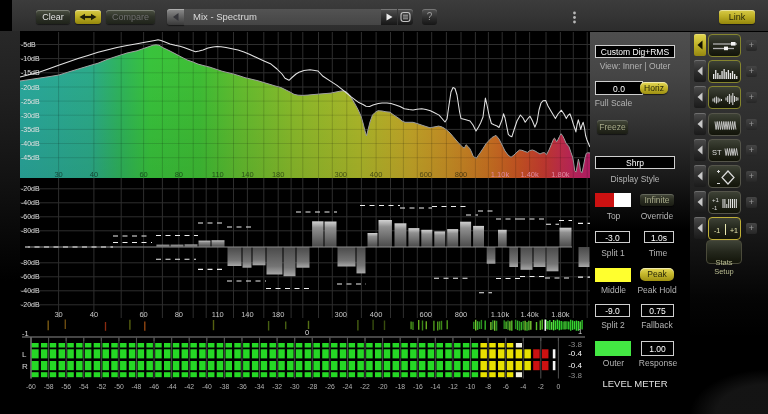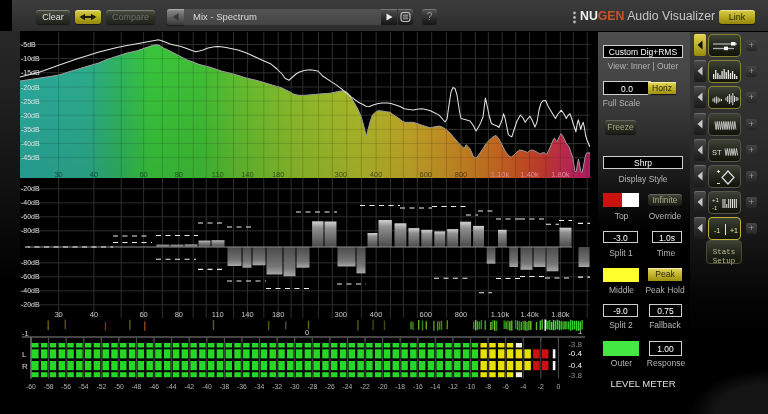--- a/index.html
+++ b/index.html
@@ -10,47 +10,47 @@
   box-shadow:inset 0 1px 0 rgba(255,255,255,0.28), 0 1px 1px rgba(0,0,0,0.5); }
 .yl { background:linear-gradient(180deg,#d8cc48 0,#beb026 45%,#93860c 100%);
   box-shadow:inset 0 1px 0 rgba(255,255,255,0.45), 0 1px 1px rgba(0,0,0,0.5); }
 .gr { background:linear-gradient(180deg,#8e8e8e 0,#5c5c5c 55%,#3a3a3a 100%);
   box-shadow:inset 0 1px 0 rgba(255,255,255,0.3), 0 1px 1px rgba(0,0,0,0.5); }
 .dkb { background:linear-gradient(180deg,#525252 0,#2a2a2a 60%,#161616 100%);
   box-shadow:inset 0 1px 0 rgba(255,255,255,0.22); }
 #leftedge { position:absolute; left:0; top:31px; width:20px; height:383px;
   background:linear-gradient(180deg,#282828 0,#1f1f1f 70px,#121212 150px,#000 250px); }
 #cpanel { position:absolute; left:590px; top:32px; width:100px; height:382px;
-  background:linear-gradient(180deg,#4e4e4e 0,#464646 40px,#383838 80px,#242424 122px,#0e0e0e 168px,#000 198px);margin-left:8px; }
+  background:linear-gradient(180deg,#4e4e4e 0,#464646 40px,#383838 80px,#242424 122px,#0e0e0e 168px,#000 198px); }
 #icol { position:absolute; left:690px; top:32px; width:78px; height:382px;
   background:linear-gradient(180deg,#3b3b3b 0,#333 60px,#2a2a2a 120px,#191919 195px,#050505 265px,#000 305px); }
 .vbox { position:absolute; background:#000; border:1px solid #cfcfcf; color:#fff;
   text-align:center; }
 .lbl { position:absolute; transform:translateX(-50%); white-space:nowrap; color:#b4b4b4; }
 .ybtn { position:absolute; background:linear-gradient(180deg,#e6da58 0,#c6b82e 45%,#9e9012 100%);
-  border-radius:0; text-align:center; color:#26260a;
+  border-radius:5px; text-align:center; color:#26260a;
   box-shadow:inset 0 1px 0 rgba(255,255,255,0.5), 0 1px 1px rgba(0,0,0,0.6); }
 .dbtn { position:absolute; background:linear-gradient(180deg,#45493a 0,#2b2e22 50%,#1b1d14 100%);
   border-radius:3px; text-align:center; color:#a8ab8a;
   box-shadow:inset 0 1px 0 rgba(255,255,255,0.18), 0 1px 1px rgba(0,0,0,0.6); }
 .arr { position:absolute; left:4px; width:12px; height:22px; border-radius:2px;
   background:linear-gradient(180deg,#4c4c4c 0,#2e2e2e 50%,#1a1a1a 100%);
   box-shadow:inset 0 1px 0 rgba(255,255,255,0.2); }
 .arr.yarr { background:linear-gradient(180deg,#e2d650 0,#c0b228 50%,#968810 100%); }
 .ibtn { position:absolute; left:18px; width:33px; height:23px; border-radius:4px;
   background:linear-gradient(180deg,#3e4236 0,#24271c 50%,#121409 100%); }
 .b-olive { border:1px solid #85852e; }
 .b-gray { border:1px solid #55554a;text-align:right; }
 .b-yellow { border:1px solid #c0b038; }
 .plus { position:absolute; left:56px; width:11px; height:11px; border-radius:2px;
   background:linear-gradient(180deg,#454545 0,#262626 100%); color:#999;
   font-size:9px; line-height:10px; text-align:center; }
 .stats { position:absolute; left:16px; top:208px; width:36px; height:24px; border-radius:4px;
   background:linear-gradient(180deg,#3e4236 0,#24271c 50%,#121409 100%); border:1px solid #4a4a3a;
-  color:#b8bb90; font-size:7.5px; line-height:9px; text-align:center; padding-top:7px;font-family:Liberation Mono, monospace; }
+  color:#b8bb90; font-size:7.5px; line-height:9px; text-align:center; padding-top:17px; }
 .mval { position:absolute; width:32px; text-align:right; font-size:8px; }
 </style></head>
 <body>
 <div id="toolbar">
   <div class="tb dk" style="left:24px;top:10px;width:34px;height:14px;color:#e2e2e2;font-size:9px;line-height:14px">Clear</div>
   <div class="tb yl" style="left:63px;top:10px;width:26px;height:14px">
     <svg width="26" height="14">
         <path d="M4.5 7 L10 3.8V10.2Z M21.5 7 L16 3.8V10.2Z" fill="#1e1e08"></path>
     <path d="M9 7H17" stroke="#1e1e08" stroke-width="2.2"></path>
       </svg></div>
@@ -71,21 +71,20 @@
         <rect x="3" y="3.5" width="9" height="9" rx="2.5" fill="none" stroke="#c4c4c4" stroke-width="1.1"></rect>
     <path d="M5 6.2H10M5 8H10M5 9.8H10" stroke="#c4c4c4" stroke-width="0.8"></path>
       </svg></div>
   <div class="tb dkb" style="left:410px;top:9px;width:15px;height:16px;color:#9a9a9a;font-size:10px;line-height:16px">?</div>
   <div style="position:absolute;left:561px;top:10px;width:3px;height:13px">
     <svg width="3" height="13">
         <circle cx="1.5" cy="2" r="1.4" fill="#b8b8b8"></circle>
     <circle cx="1.5" cy="6.5" r="1.4" fill="#b8b8b8"></circle>
         <circle cx="1.5" cy="11" r="1.4" fill="#b8b8b8"></circle>
       </svg></div>
-  <div style="position:absolute;left:568px;top:8.5px;font-size:12.3px;font-weight:bold;color:#f0f0f0;white-space:nowrap">NU<span style="color:#c4542c">GEN</span><span style="font-weight:normal;color:#c6c6c6"> Audio Visualizer</span></div>
   <div class="tb yl" style="left:707px;top:10px;width:36px;height:14px;color:#26260a;font-size:9px;line-height:14px">Link</div>
 </div>
 <svg id="main" style="position:absolute;left:20px;top:32px" width="570" height="382" font-family="Liberation Sans, sans-serif">
 <rect x="0" y="0" width="570" height="382" fill="#000"></rect>
 <path d="M38.6 0V286 M73.9 0V286 M101.2 0V286 M123.6 0V286 M142.4 0V286 M158.8 0V286 M173.2 0V286 M186.2 0V286 M197.8 0V286 M213.5 0V286 M227.4 0V286 M243.8 0V286 M258.2 0V286 M271.1 0V286 M282.8 0V286 M298.5 0V286 M312.3 0V286 M326.8 0V286 M341.4 0V286 M356.1 0V286 M370.5 0V286 M383.4 0V286 M397.3 0V286 M411.7 0V286 M426.4 0V286 M441.0 0V286 M455.4 0V286 M468.4 0V286 M482.2 0V286 M495.7 0V286 M509.6 0V286 M526.0 0V286 M540.4 0V286 M553.3 0V286 M567.2 0V286" stroke="#2e2e2e" stroke-width="1" fill="none"></path>
 <path d="M0 12.5H570 M0 26.6H570 M0 40.8H570 M0 55.0H570 M0 69.1H570 M0 83.2H570 M0 97.4H570 M0 111.5H570 M0 125.7H570" stroke="#2e2e2e" stroke-width="1" fill="none"></path>
 <defs>
 <linearGradient id="spec" x1="0" y1="0" x2="570" y2="0" gradientUnits="userSpaceOnUse">
         <stop offset="0.0000" stop-color="#2aa89d"></stop>
         <stop offset="0.1228" stop-color="#2cab8a"></stop>

